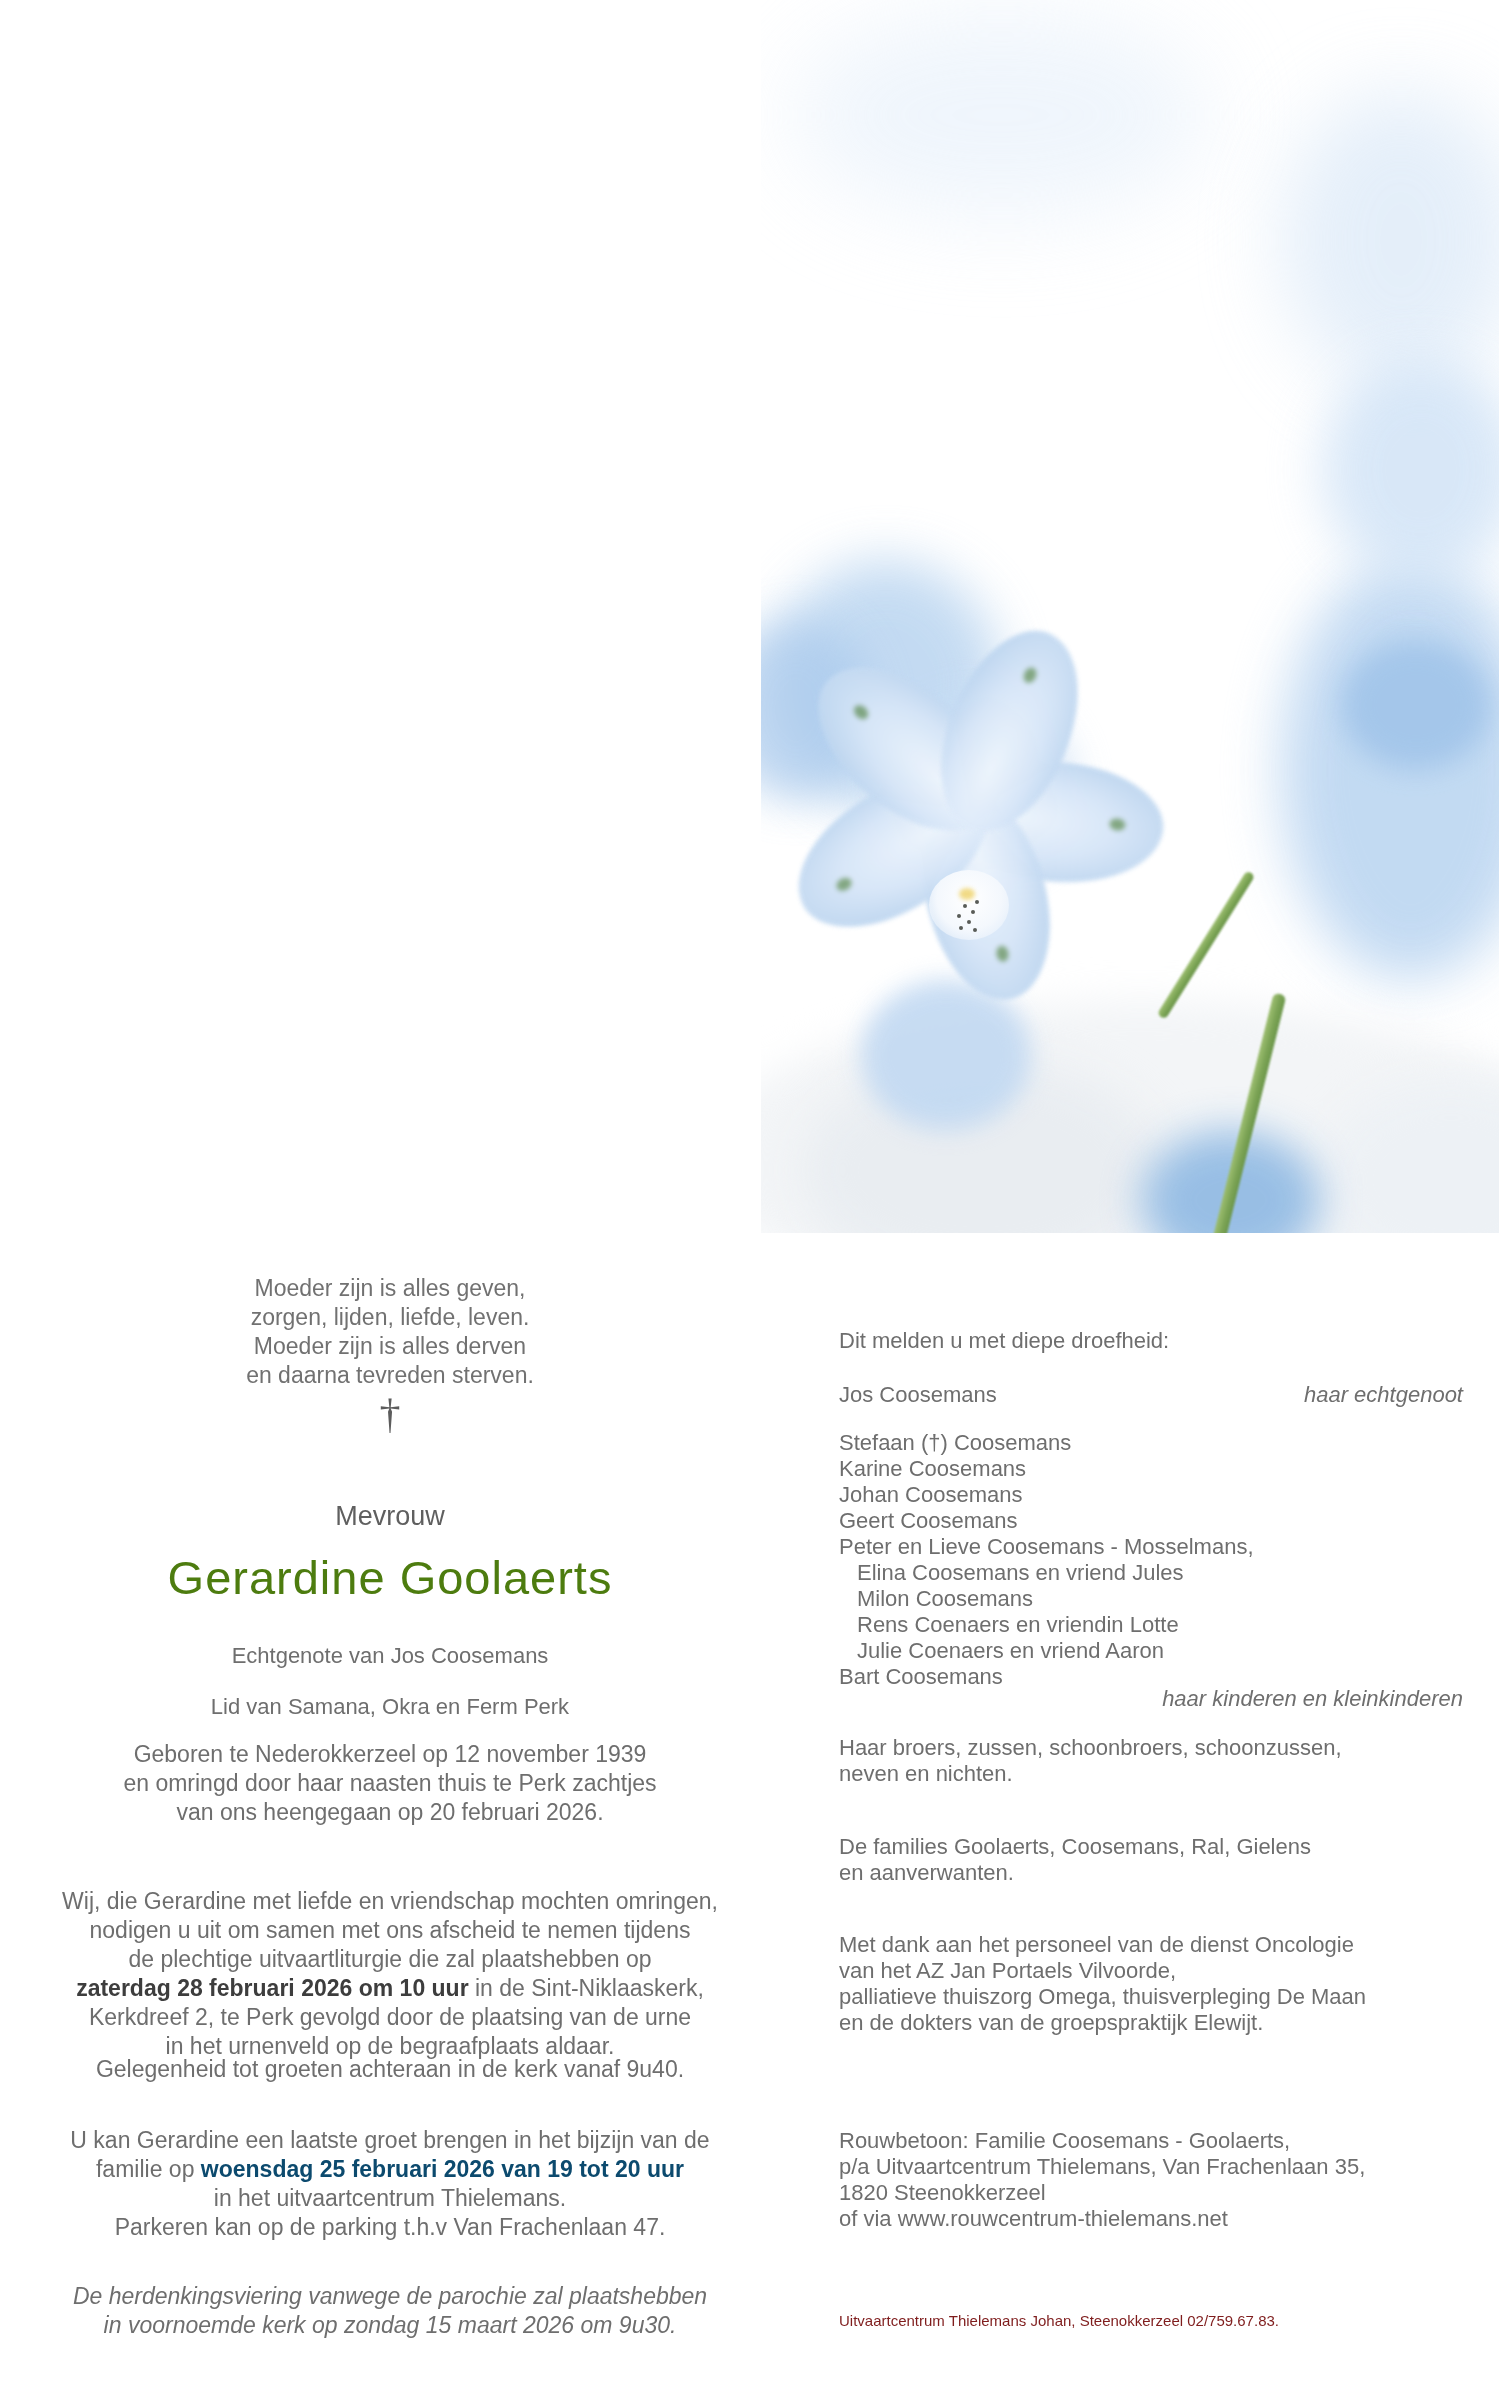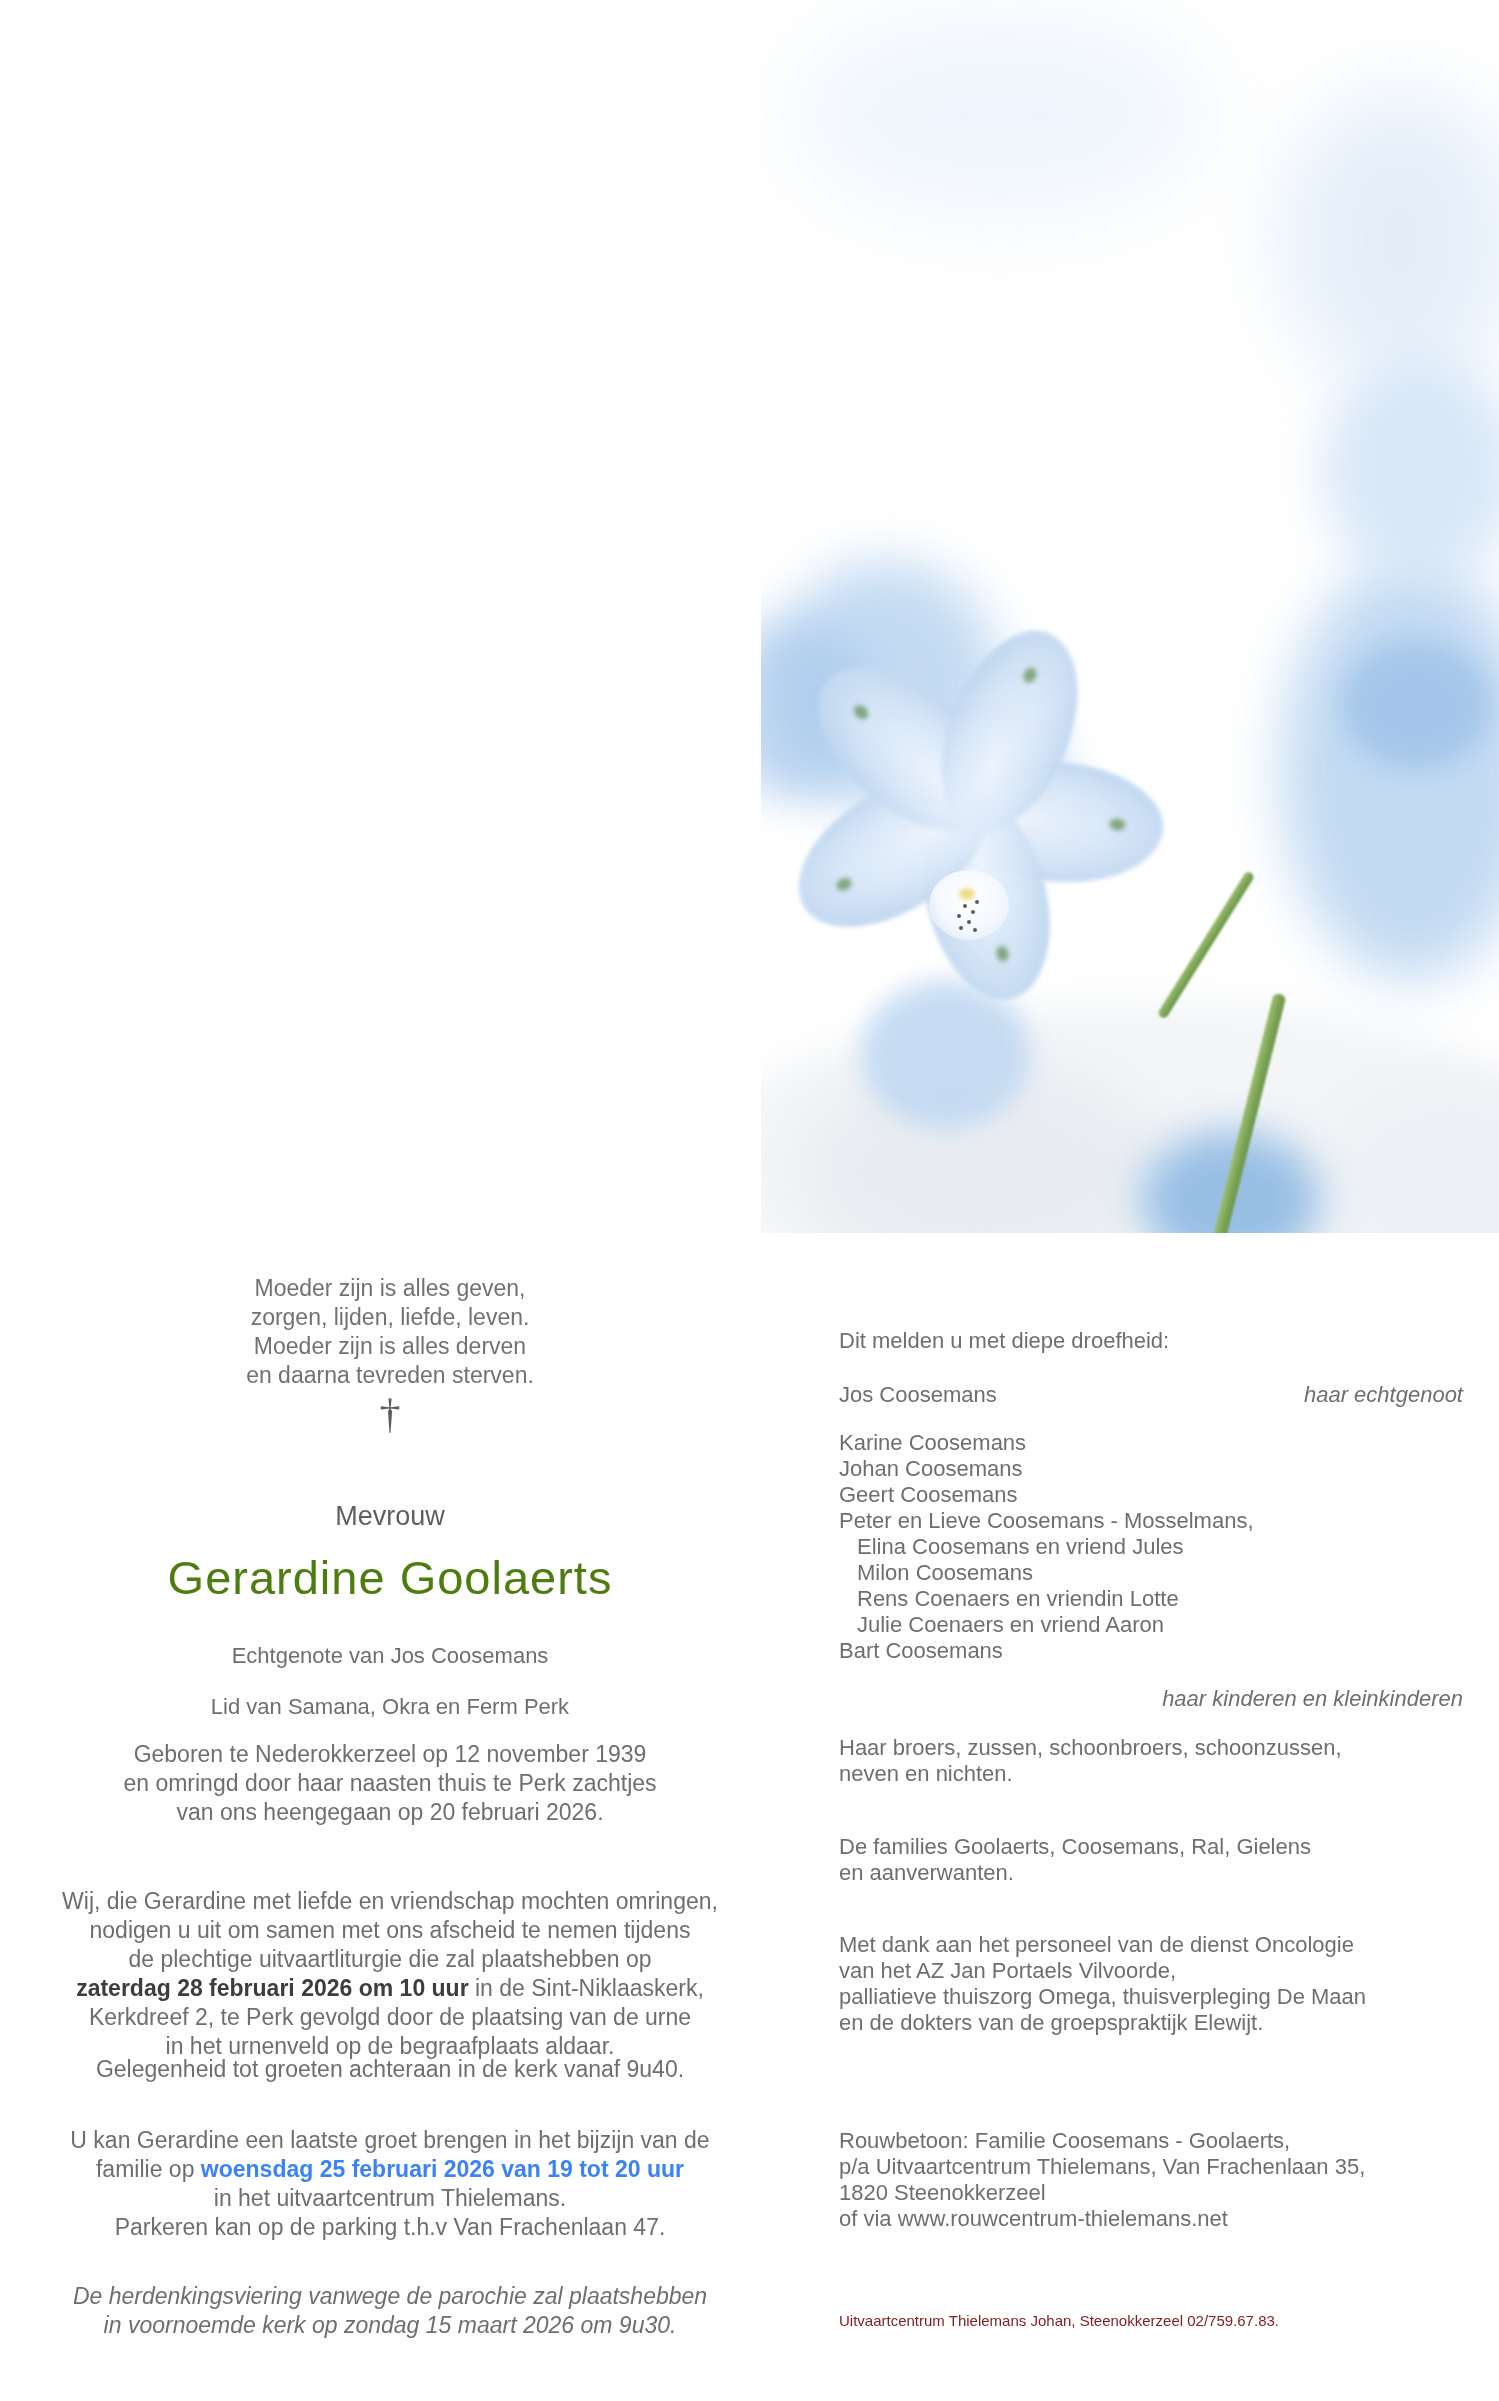--- a/index.html
+++ b/index.html
@@ -139,39 +139,40 @@
 de plechtige uitvaartliturgie die zal plaatshebben op</div>
       <div><strong style="color:#3d3d3d;">zaterdag 28 februari 2026 om 10 uur</strong><span> in de Sint-Niklaaskerk,</span></div>
       <div style="white-space:pre-line;">Kerkdreef 2, te Perk gevolgd door de plaatsing van de urne
 in het urnenveld op de begraafplaats aldaar.</div>
     </div>
 
     <div style="position:absolute; left:0; top:2055px; width:700px;">Gelegenheid tot groeten achteraan in de kerk vanaf 9u40.</div>
 
     <div style="position:absolute; left:0; top:2126px; width:700px;">
       <div>U kan Gerardine een laatste groet brengen in het bijzijn van de</div>
-      <div><span>familie op </span><strong style="color:#3b82f6;">woensdag 25 februari 2026 van 19 tot 20 uur</strong></div>
+      <div><span>familie op </span><strong style="color:#0c4a6e;">woensdag 25 februari 2026 van 19 tot 20 uur</strong></div>
       <div style="white-space:pre-line;">in het uitvaartcentrum Thielemans.
 Parkeren kan op de parking t.h.v Van Frachenlaan 47.</div>
     </div>
 
     <div style="position:absolute; left:0; top:2282px; width:700px; white-space:pre-line; font-style:italic;">De herdenkingsviering vanwege de parochie zal plaatshebben
 in voornoemde kerk op zondag 15 maart 2026 om 9u30.</div>
   </div>
 
   <div style="position:absolute; left:839px; top:0; width:624px; height:2401px; font-size:22px; line-height:26px; color:#6e6e6e;">
 
     <div style="position:absolute; left:0; top:1328px; width:624px;">Dit melden u met diepe droefheid:</div>
 
     <div style="position:absolute; left:0; top:1382px; width:624px; display:flex; justify-content:space-between;">
       <span>Jos Coosemans</span>
       <span style="font-style:italic;">haar echtgenoot</span>
     </div>
 
     <div style="position:absolute; left:0; top:1430px; width:624px;">
+      <div>Stefaan (†) Coosemans</div>
       <div>Karine Coosemans</div>
       <div>Johan Coosemans</div>
       <div>Geert Coosemans</div>
       <div>Peter en Lieve Coosemans - Mosselmans,</div>
       <div style="padding-left:18px;">Elina Coosemans en vriend Jules</div>
       <div style="padding-left:18px;">Milon Coosemans</div>
       <div style="padding-left:18px;">Rens Coenaers en vriendin Lotte</div>
       <div style="padding-left:18px;">Julie Coenaers en vriend Aaron</div>
       <div>Bart Coosemans</div>
     </div>

